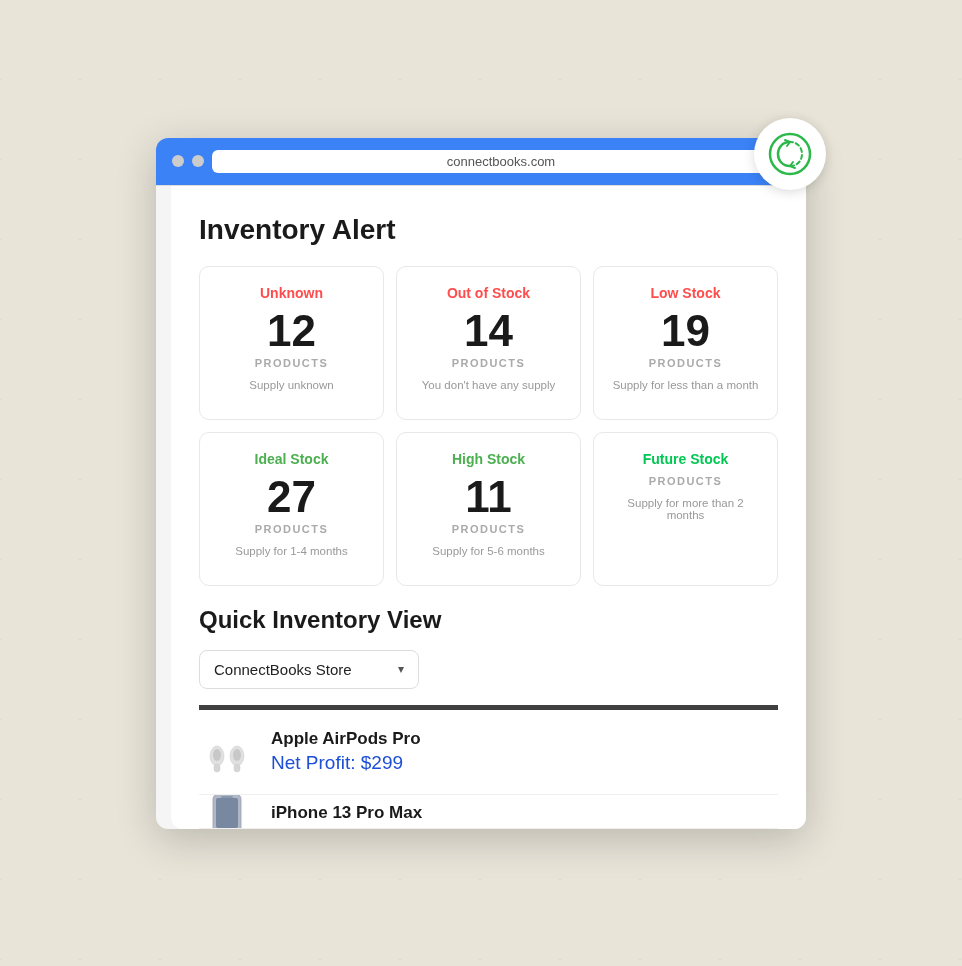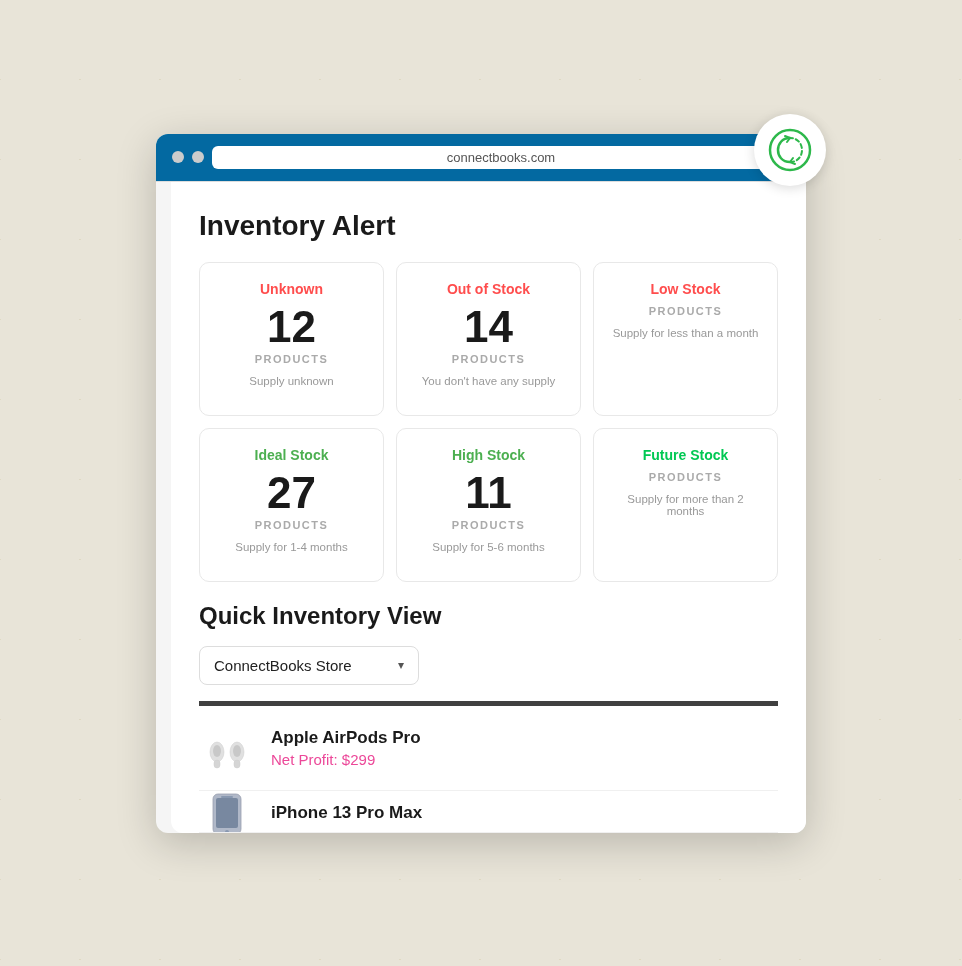--- a/index.html
+++ b/index.html
@@ -30,21 +30,21 @@
       position: relative;
       width: 650px;
       background: #f5f5f5;
       border-radius: 12px;
       box-shadow: 0 10px 40px rgba(0,0,0,0.2);
       overflow: visible;
       z-index: 1;
     }
 
     .browser-titlebar {
-      background: #0369a1;
+      background: #3b82f6;
       border-radius: 12px 12px 0 0;
       padding: 12px 16px;
       display: flex;
       align-items: center;
       gap: 8px;
       border-bottom: 1px solid #ddd;
     }
 
     .browser-dot {
       width: 12px;
@@ -212,30 +212,30 @@
     }
 
     .product-name {
       font-size: 17px;
       font-weight: 600;
       color: #1a1a1a;
       margin-bottom: 3px;
     }
 
     .product-profit {
-      font-size: 15px;
+      font-size: 19px;
       font-weight: 500;
-      color: #ec4899;
+      color: #1d4ed8;
     }
 
     
     .product-item.partial {
       padding-bottom: 8px;
       overflow: hidden;
-      height: 42px;
+      height: 34px;
     }
   </style>
 </head>
 <body>
 
 <div class="browser-window">
 
   <div class="logo-circle">
     <svg viewBox="0 0 44 44" fill="none" xmlns="http://www.w3.org/2000/svg">
       <circle cx="22" cy="22" r="20" stroke="#2db84b" stroke-width="2.5" fill="none"></circle>
@@ -268,20 +268,21 @@
 
       <div class="alert-card">
         <div class="card-status red">Out of Stock</div>
         <div class="card-count">14</div>
         <div class="card-label">PRODUCTS</div>
         <div class="card-description">You don't have any supply</div>
       </div>
 
       <div class="alert-card">
         <div class="card-status red">Low Stock</div>
+        <div class="card-count">19</div>
         <div class="card-label">PRODUCTS</div>
         <div class="card-description">Supply for less than a month</div>
       </div>
 
       <div class="alert-card">
         <div class="card-status green">Ideal Stock</div>
         <div class="card-count">27</div>
         <div class="card-label">PRODUCTS</div>
         <div class="card-description">Supply for 1-4 months</div>
       </div>

